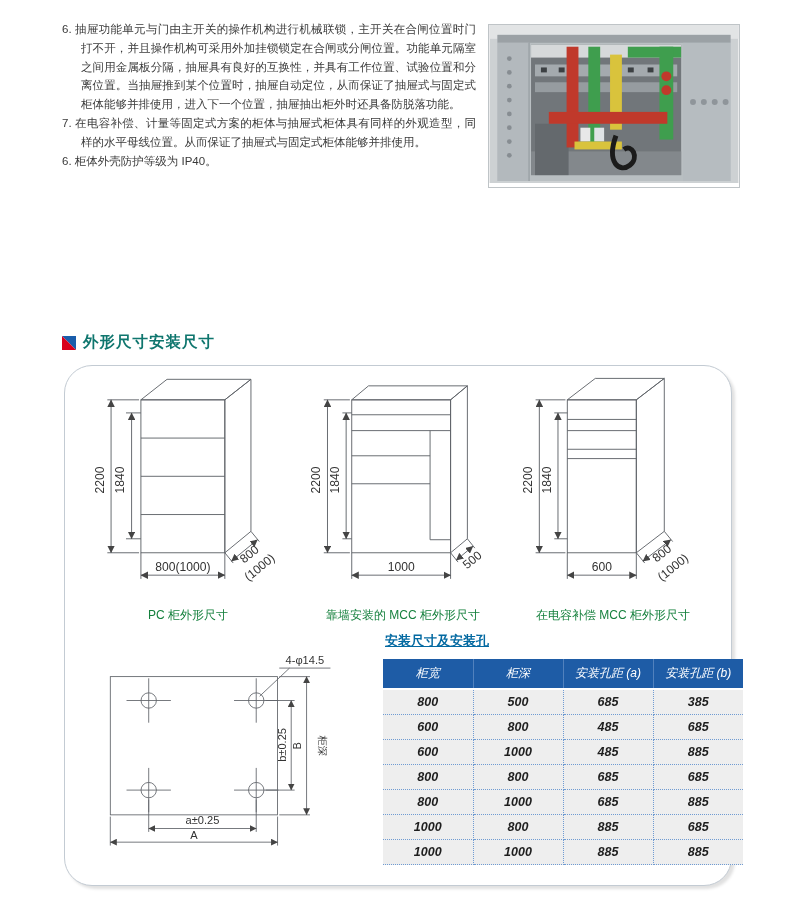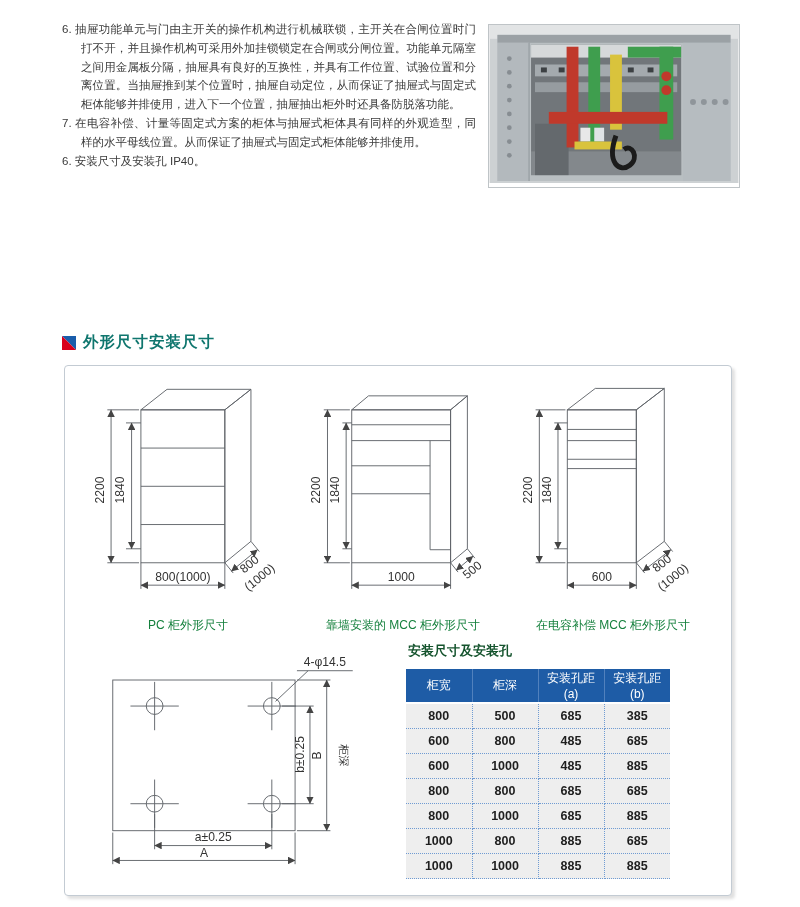--- a/index.html
+++ b/index.html
@@ -17,33 +17,33 @@
     padding-left:19px;text-indent:-19px;text-align:justify;
   }
   .features .num{display:inline;}
   
   .section-header{display:flex;align-items:center;margin:20px 0 12px 0;}
   .section-header .hdr-icon{margin-right:7px;display:block;}
   .section-header .hdr-text{font-size:15.5px;font-weight:bold;color:#0f766e;letter-spacing:1px;}
   
   .panel{
     margin-left:2px;width:630px;height:505px;
-    border:1px solid #c3cbd3;border-radius:4px;
+    border:1px solid #c3cbd3;border-radius:28px;
     box-shadow:3px 3px 3px rgba(0,0,0,0.12);
-    padding:14px 18px 10px 18px;background:#fff;
+    padding:4px 18px 10px 18px;background:#fff;
   }
   .diagrams-row{display:flex;justify-content:space-between;align-items:flex-start;}
   .diagram{display:flex;flex-direction:column;align-items:center;}
   .diagram-label{font-size:12px;color:#15803d;margin-top:2px;white-space:nowrap;}
   svg text{font-family:"Liberation Sans","DejaVu Sans",sans-serif;}
   .bottom-row{display:flex;justify-content:space-between;margin-top:6px;gap:44px;}
   
   .table-block{width:330px;margin-top:2px;}
-  .table-title{font-size:13px;font-weight:bold;color:#14532d;margin:0 0 9px 2px;}
-  table.install{border-collapse:collapse;width:264px;font-size:12.5px;table-layout:fixed;}
+  .table-title{font-size:13px;font-weight:bold;color:#0369a1;margin:0 0 9px 2px;text-decoration:underline;}
+  table.install{border-collapse:collapse;width:360px;font-size:12.5px;table-layout:fixed;font-style:italic;}
   table.install th{
     background:#1e5ca6;color:#fff;font-weight:normal;height:27px;
     border-right:1px solid #5181bd;border-bottom:2px solid #ffffff;font-size:12px;
   }
   table.install th:last-child{border-right:none;}
   table.install td{
     background:#eeeeee;text-align:center;height:22px;color:#1e1e1e;font-weight:bold;
     border-bottom:1px dotted #6f9bd2;border-right:1px dotted #6f9bd2;
   }
   table.install td:last-child{border-right:none;}
@@ -106,21 +106,21 @@
           <rect x="92" y="104" width="10" height="14" fill="#e8e8e8"></rect>
           <rect x="106" y="104" width="10" height="14" fill="#dfe3e6"></rect>
           <rect x="86" y="118" width="48" height="8" fill="#d9c33c"></rect>
           <path d="M128,112 C118,140 132,150 142,142 C152,134 144,120 136,126" stroke="#1b1b1b" stroke-width="5" fill="none"></path>
         </g>
       </svg>
     </div>
     <div class="features">
       <p><span class="num">6.</span> <span>抽屉功能单元与门由主开关的操作机构进行机械联锁，主开关在合闸位置时门打不开，并且操作机构可采用外加挂锁锁定在合闸或分闸位置。功能单元隔室之间用金属板分隔，抽屉具有良好的互换性，并具有工作位置、试验位置和分离位置。当抽屉推到某个位置时，抽屉自动定位，从而保证了抽屉式与固定式柜体能够并排使用，进入下一个位置，抽屉抽出柜外时还具备防脱落功能。</span></p>
       <p><span class="num">7.</span> <span>在电容补偿、计量等固定式方案的柜体与抽屉式柜体具有同样的外观造型，同样的水平母线位置。从而保证了抽屉式与固定式柜体能够并排使用。</span></p>
-      <p><span class="num">6.</span> <span>安装尺寸及安装孔 IP40。</span></p>
+      <p><span class="num">6.</span> <span>柜体外壳防护等级为 IP40。</span></p>
     </div>
     <div style="clear:both"></div>
   </div>
 
   <div class="section-header">
     <svg class="hdr-icon" width="14" height="14" viewBox="0 0 14 14">
       <polygon points="0,0 14,0 14,14" fill="#1a5dab"></polygon>
       <polygon points="0,0 0,14 14,14" fill="#d9001b"></polygon>
     </svg>
     <span class="hdr-text">外形尺寸安装尺寸</span>

